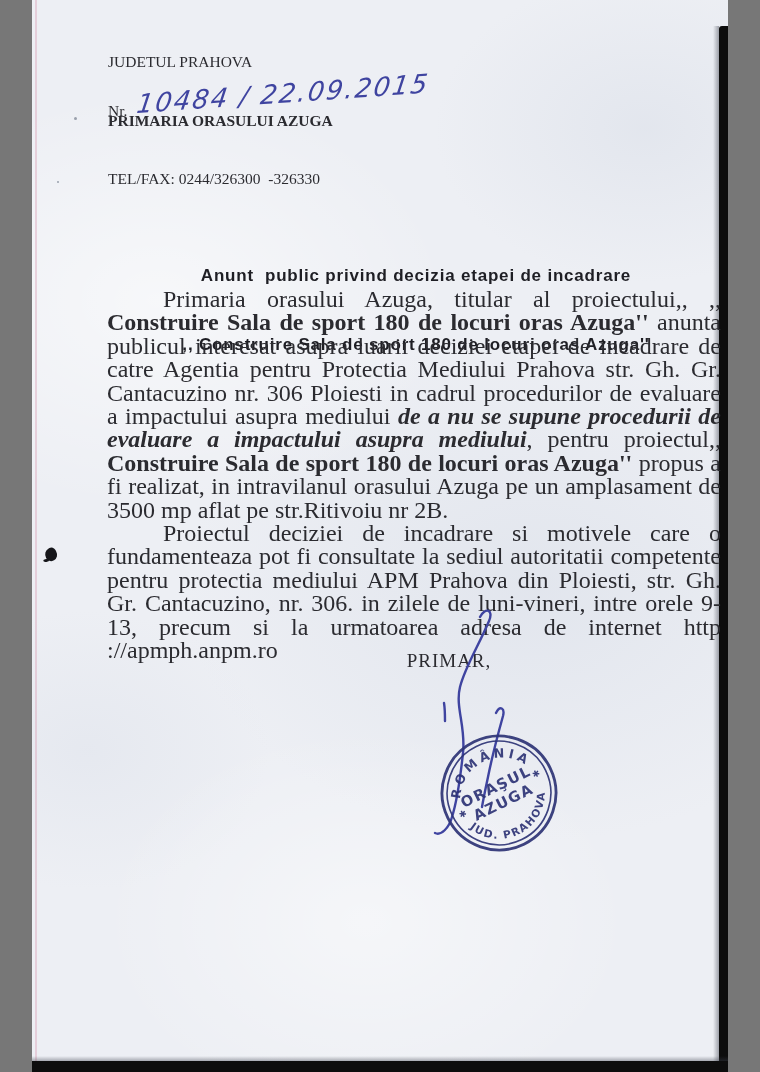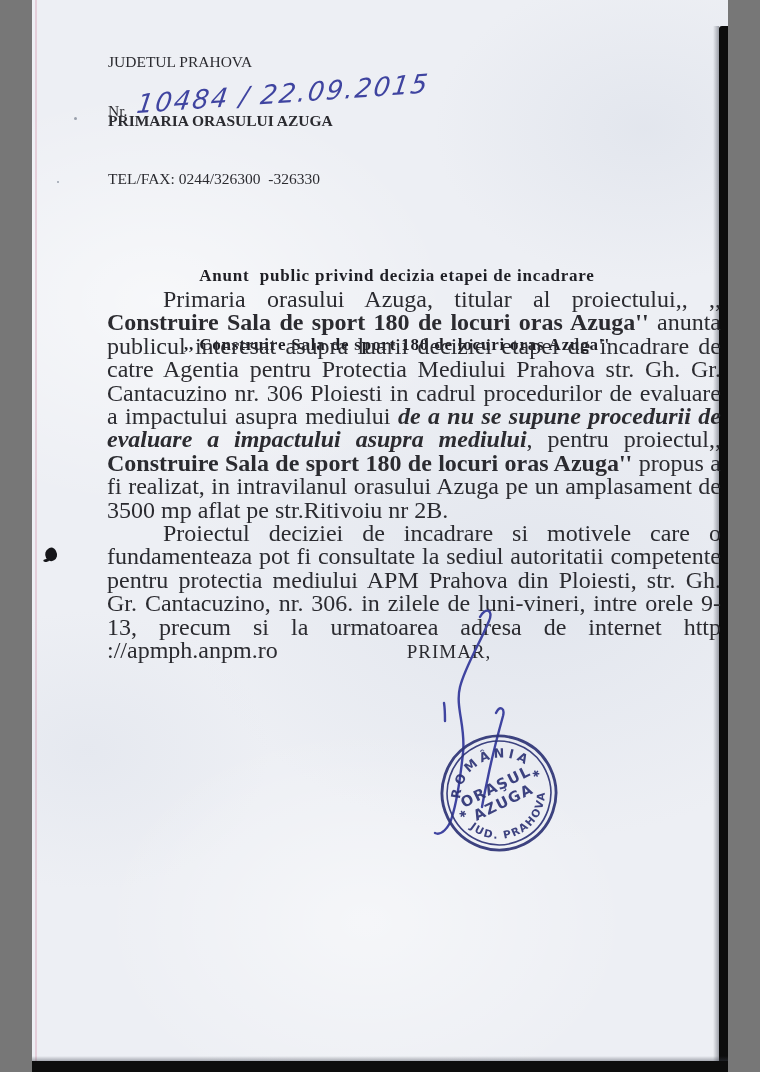--- a/index.html
+++ b/index.html
@@ -46,34 +46,34 @@
     letter-spacing:2px;
     color:#3f44a0;
     transform:rotate(-4deg) skewX(-12deg);
     transform-origin:left bottom;
     position:relative;top:-3px;left:8px;
     white-space:pre;
   }
 
   
   .doc-title{
-    position:absolute;left:58px;top:218px;width:614px;
+    position:absolute;left:77px;top:218px;width:614px;
     text-align:center;
-    font-family:Liberation Serif, serif;
+    font-family:Liberation Sans, sans-serif;
     font-weight:bold;font-size:17px;line-height:23px;
     letter-spacing:.8px;color:#1e1e24;white-space:pre;
   }
 
   
   .doc-body{position:absolute;left:75px;top:288px;width:614px;font-size:24px;line-height:23.4px;text-align:justify;}
   .doc-body p{margin:0;text-indent:56px;}
 
   
   .sig-block{position:absolute;left:312px;top:641px;width:210px;text-align:center;}
-  .sig-role{font-size:19px;letter-spacing:1px;margin:0;}
+  .sig-role{font-size:19px;letter-spacing:1px;margin:9px;}
   .sig-name{font-size:18.5px;margin:2px 0 0 0;}
 
   .signature-svg{position:absolute;left:335px;top:595px;width:220px;height:270px;pointer-events:none;}
 
   
   .stamp{
     position:absolute;left:406px;top:732px;width:122px;height:122px;
     transform:rotate(-26deg);
     opacity:.92;
   }

